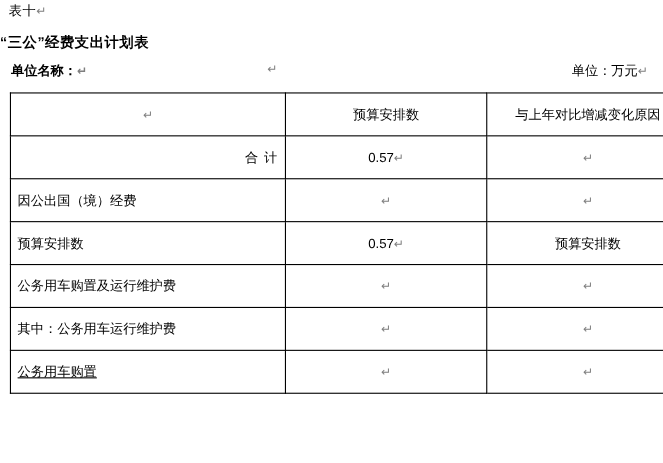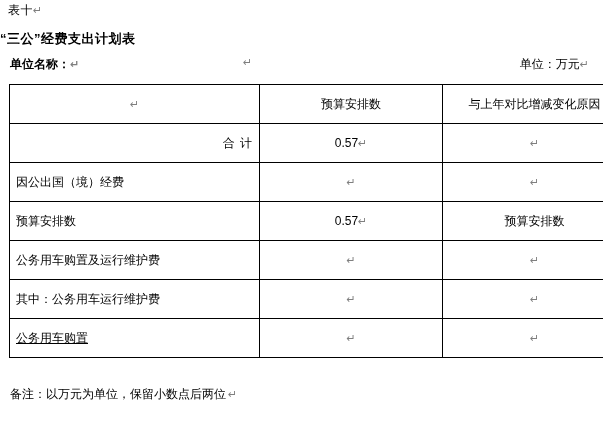--- a/index.html
+++ b/index.html
@@ -189,17 +189,14 @@
         <td class="col-budget">
           <span></span><span class="pilcrow">↵</span>
         </td>
         <td class="col-reason">
           <span></span><span class="pilcrow">↵</span>
         </td>
       </tr>
     </tbody>
   </table>
 
-  <div class="note">
-    <span>备注：以万元为单位，保留小数点后两位</span><span class="pilcrow">↵</span>
-  </div>
 
 </div>
 
 </body></html>

